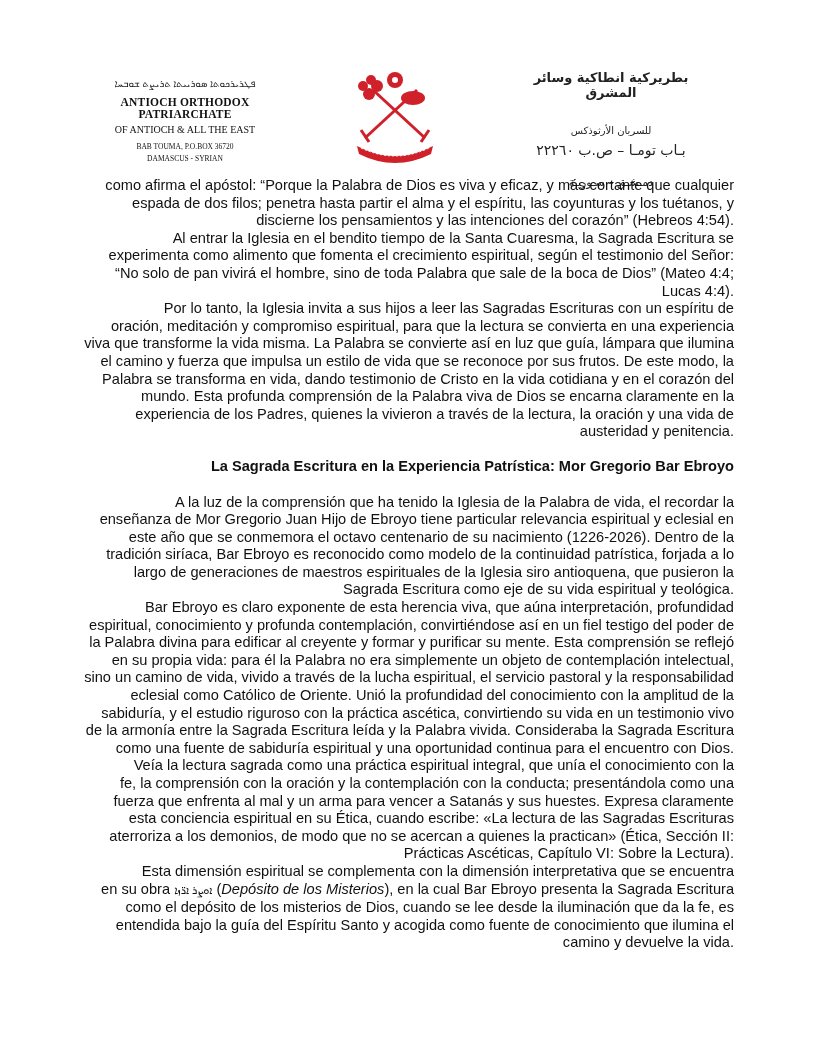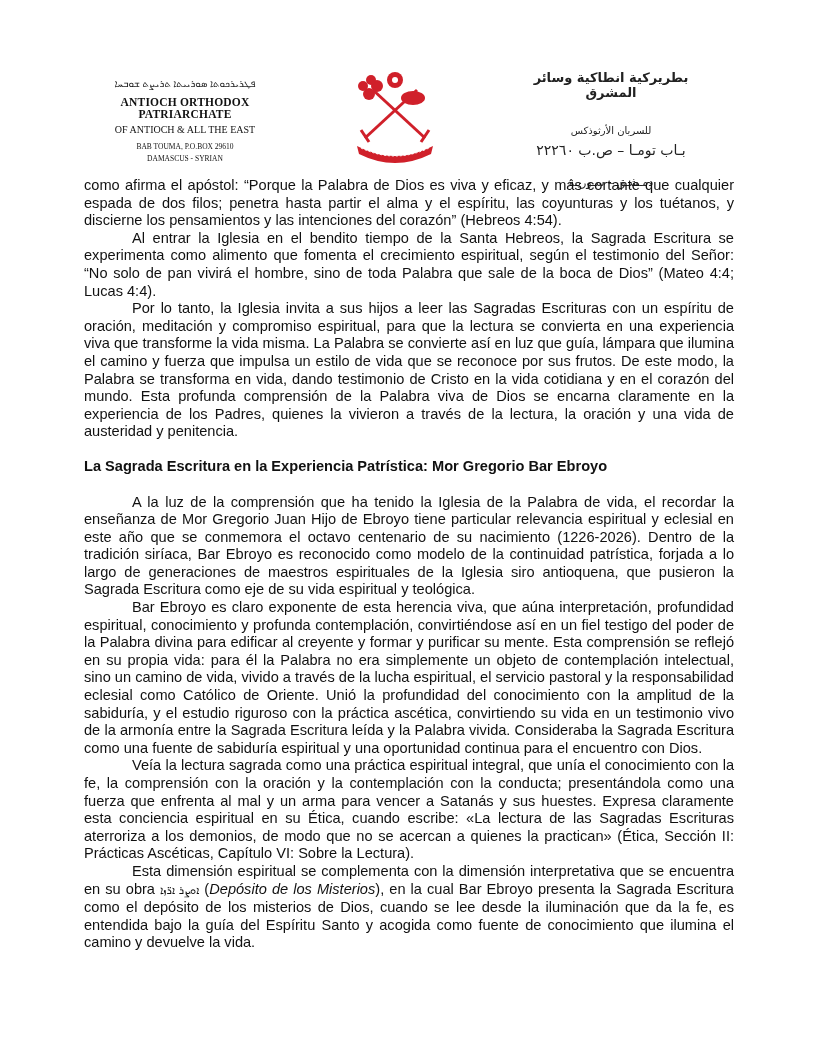--- a/index.html
+++ b/index.html
@@ -11,35 +11,35 @@
   .lh-line2 { font-size: 10px; margin-bottom: 7px; }
   .lh-line3 { font-size: 7.5px; margin-bottom: 3px; }
   .lh-line4 { font-size: 7.5px; }
   .lh-emblem { position: absolute; left: 348px; top: 68px; width: 88px; height: 100px; }
   .lh-right { position: absolute; left: 528px; top: 70px; width: 160px; text-align: center; font-family: "DejaVu Sans", sans-serif; }
   .lh-arabic-arc { font-size: 13px; font-weight: bold; height: 36px; color: #222; }
   .lh-arabic-sub { font-size: 10px; margin-top: 19px; color: #222; }
   .lh-arabic-l1 { font-size: 14px; margin-top: 6px; color: #222; direction: rtl; }
   .lh-arabic-l2 { font-size: 11px; margin-top: 18px; color: #222; direction: rtl; }
   .content { position: absolute; left: 84px; top: 177px; width: 650px; font-size: 14.6px; line-height: 17.6px; text-align: justify; }
-  .content p { margin: 0; }
+  .content p { margin: 0; text-align: right; }
   .indent { text-indent: 48px; }
   .heading { font-weight: bold; margin: 17px 0 18px 0 !important; text-align: left; }
   .syriac-inline { font-size: 11px; font-family: Liberation Serif, serif; }
   em { }
 </style>
 </head>
 <body>
 
 <div class="letterhead">
   <div class="lh-left">
     <div class="lh-syriac">ܦܛܪܝܪܟܘܬܐ ܣܘܪܝܝܬܐ ܬܪܝܨܬ ܫܘܒܚܐ</div>
     <div class="lh-line1">ANTIOCH ORTHODOX PATRIARCHATE</div>
     <div class="lh-line2">OF ANTIOCH &amp; ALL THE EAST</div>
-    <div class="lh-line3">BAB TOUMA, P.O.BOX 29610</div>
+    <div class="lh-line3">BAB TOUMA, P.O.BOX 36720</div>
     <div class="lh-line4">DAMASCUS - SYRIAN</div>
   </div>
 
   <svg class="lh-emblem" viewBox="0 0 88 100">
     <g fill="none" stroke="#d0202a" stroke-width="3">
       <line x1="14" y1="70" x2="66" y2="22"></line>
       <line x1="74" y1="70" x2="22" y2="22"></line>
       <line x1="10" y1="62" x2="18" y2="74"></line>
       <line x1="78" y1="62" x2="70" y2="74"></line>
     </g>
@@ -59,20 +59,20 @@
   <div class="lh-right">
     <div class="lh-arabic-arc">بطريركية انطاكية وسائر المشرق</div>
     <div class="lh-arabic-sub">للسريان الأرثوذكس</div>
     <div class="lh-arabic-l1">بـاب تومـا – ص.ب ٢٢٢٦٠</div>
     <div class="lh-arabic-l2">دمـشـق – سـوريـة</div>
   </div>
 </div>
 
 <div class="content">
   <p>como afirma el apóstol: “Porque la Palabra de Dios es viva y eficaz, y más cortante que cualquier espada de dos filos; penetra hasta partir el alma y el espíritu, las coyunturas y los tuétanos, y discierne los pensamientos y las intenciones del corazón” (Hebreos 4:54).</p>
-  <p class="indent">Al entrar la Iglesia en el bendito tiempo de la Santa Hebreos, la Sagrada Escritura se experimenta como alimento que fomenta el crecimiento espiritual, según el testimonio del Señor: “No solo de pan vivirá el hombre, sino de toda Palabra que sale de la boca de Dios” (Mateo 4:4; Lucas 4:4).</p>
+  <p class="indent">Al entrar la Iglesia en el bendito tiempo de la Santa Cuaresma, la Sagrada Escritura se experimenta como alimento que fomenta el crecimiento espiritual, según el testimonio del Señor: “No solo de pan vivirá el hombre, sino de toda Palabra que sale de la boca de Dios” (Mateo 4:4; Lucas 4:4).</p>
   <p class="indent">Por lo tanto, la Iglesia invita a sus hijos a leer las Sagradas Escrituras con un espíritu de oración, meditación y compromiso espiritual, para que la lectura se convierta en una experiencia viva que transforme la vida misma. La Palabra se convierte así en luz que guía, lámpara que ilumina el camino y fuerza que impulsa un estilo de vida que se reconoce por sus frutos. De este modo, la Palabra se transforma en vida, dando testimonio de Cristo en la vida cotidiana y en el corazón del mundo. Esta profunda comprensión de la Palabra viva de Dios se encarna claramente en la experiencia de los Padres, quienes la vivieron a través de la lectura, la oración y una vida de austeridad y penitencia.</p>
   <p class="heading">La Sagrada Escritura en la Experiencia Patrística: Mor Gregorio Bar Ebroyo</p>
   <p class="indent">A la luz de la comprensión que ha tenido la Iglesia de la Palabra de vida, el recordar la enseñanza de Mor Gregorio Juan Hijo de Ebroyo tiene particular relevancia espiritual y eclesial en este año que se conmemora el octavo centenario de su nacimiento (1226-2026). Dentro de la tradición siríaca, Bar Ebroyo es reconocido como modelo de la continuidad patrística, forjada a lo largo de generaciones de maestros espirituales de la Iglesia siro antioquena, que pusieron la Sagrada Escritura como eje de su vida espiritual y teológica.</p>
   <p class="indent">Bar Ebroyo es claro exponente de esta herencia viva, que aúna interpretación, profundidad espiritual, conocimiento y profunda contemplación, convirtiéndose así en un fiel testigo del poder de la Palabra divina para edificar al creyente y formar y purificar su mente. Esta comprensión se reflejó en su propia vida: para él la Palabra no era simplemente un objeto de contemplación intelectual, sino un camino de vida, vivido a través de la lucha espiritual, el servicio pastoral y la responsabilidad eclesial como Católico de Oriente. Unió la profundidad del conocimiento con la amplitud de la sabiduría, y el estudio riguroso con la práctica ascética, convirtiendo su vida en un testimonio vivo de la armonía entre la Sagrada Escritura leída y la Palabra vivida. Consideraba la Sagrada Escritura como una fuente de sabiduría espiritual y una oportunidad continua para el encuentro con Dios.</p>
   <p class="indent">Veía la lectura sagrada como una práctica espiritual integral, que unía el conocimiento con la fe, la comprensión con la oración y la contemplación con la conducta; presentándola como una fuerza que enfrenta al mal y un arma para vencer a Satanás y sus huestes. Expresa claramente esta conciencia espiritual en su Ética, cuando escribe: «La lectura de las Sagradas Escrituras aterroriza a los demonios, de modo que no se acercan a quienes la practican» (Ética, Sección II: Prácticas Ascéticas, Capítulo VI: Sobre la Lectura).</p>
   <p class="indent"><span>Esta dimensión espiritual se complementa con la dimensión interpretativa que se encuentra en su obra </span><span class="syriac-inline">ܐܘܨܪ ܐܪ̈ܙܐ</span><span> (</span><em>Depósito de los Misterios</em><span>), en la cual Bar Ebroyo presenta la Sagrada Escritura como el depósito de los misterios de Dios, cuando se lee desde la iluminación que da la fe, es entendida bajo la guía del Espíritu Santo y acogida como fuente de conocimiento que ilumina el camino y devuelve la vida.</span></p>
 </div>
 
 </body></html>

